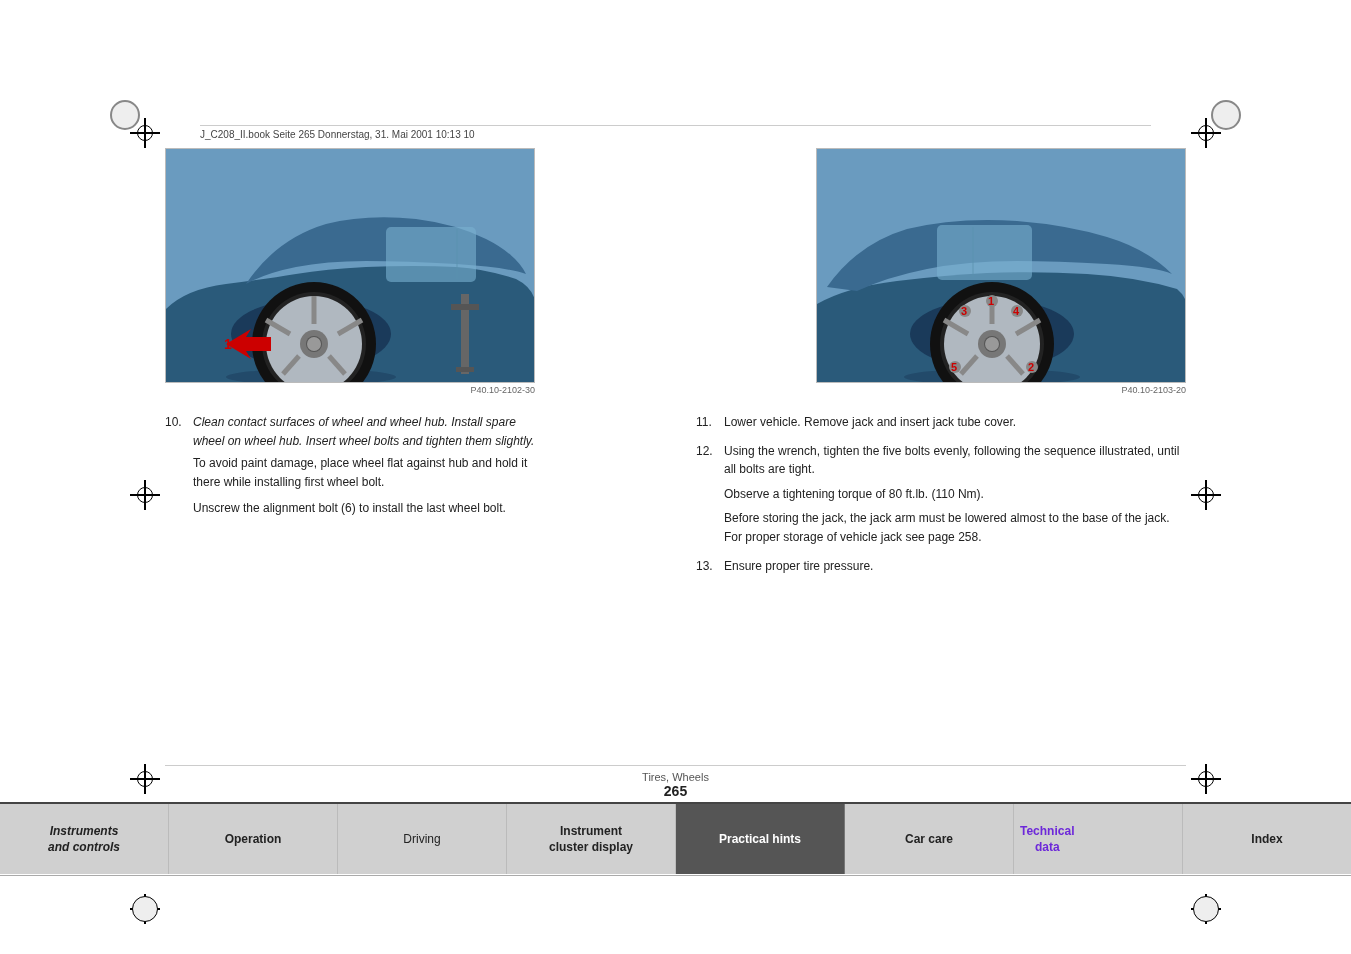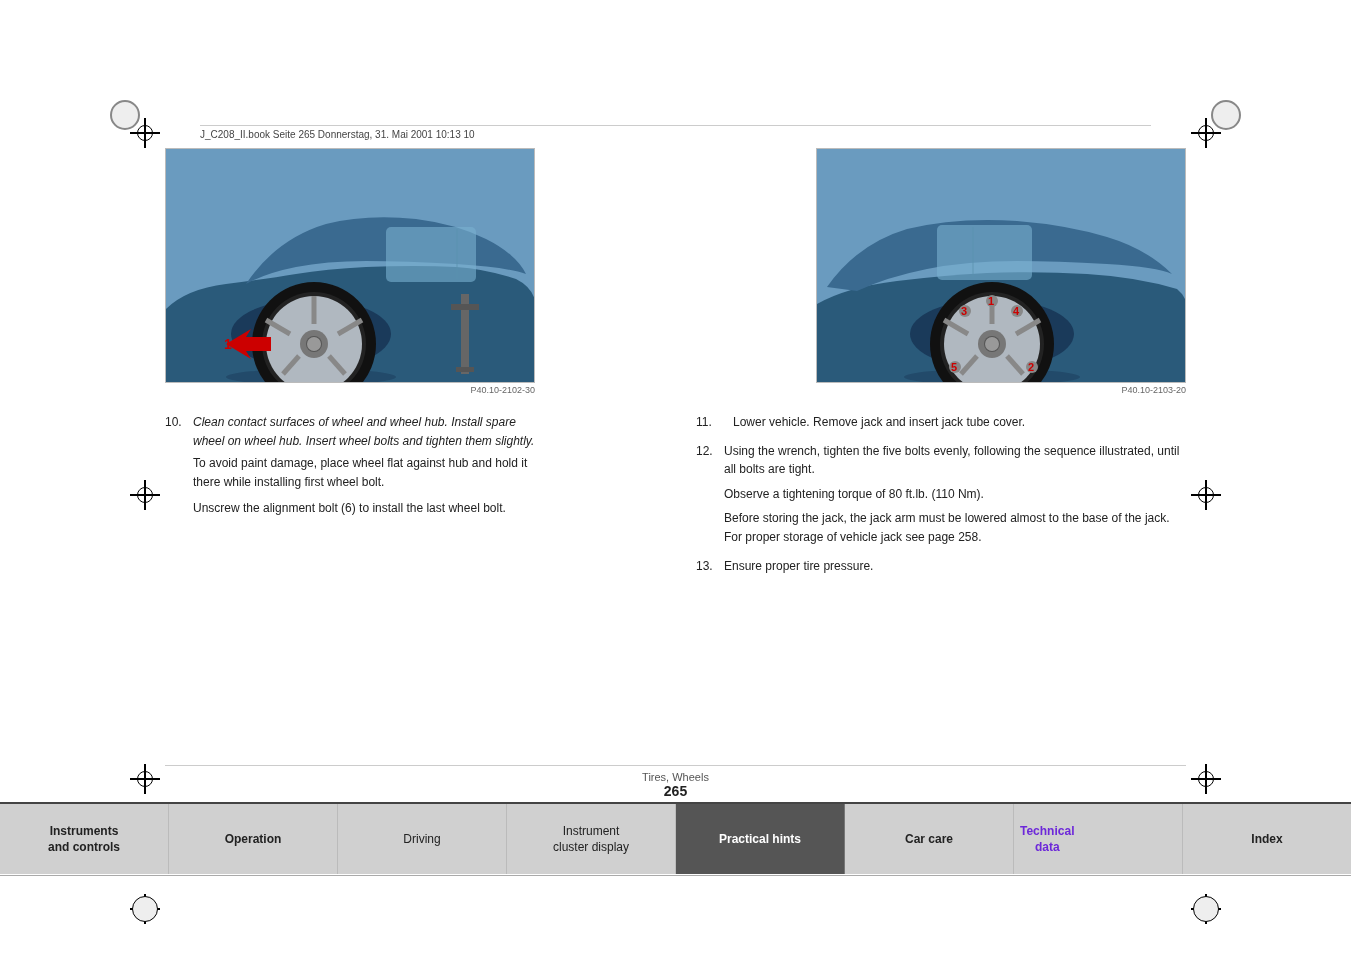--- a/index.html
+++ b/index.html
@@ -191,21 +191,21 @@
         <div>
           <p style="margin-bottom:4px;font-style:italic;">Clean contact surfaces of wheel and wheel hub. Install spare wheel on wheel hub. Insert wheel bolts and tighten them slightly.</p>
           <p style="margin-bottom:8px;">To avoid paint damage, place wheel flat against hub and hold it there while installing first wheel bolt.</p>
           <p>Unscrew the alignment bolt (6) to install the last wheel bolt.</p>
         </div>
       </div>
     </div>
 
     <div style="width:490px;font-size:12px;line-height:1.55;color:#222;">
 
-      <div style="display:flex;gap:15px;margin-bottom:10px;align-items:center;">
+      <div style="display:flex;gap:6px;margin-bottom:10px;align-items:center;">
         <span style="min-width:22px;">11.</span>
         <div>
           <p>Lower vehicle. Remove jack and insert jack tube cover.</p>
         </div>
       </div>
 
       <div style="display:flex;gap:6px;margin-bottom:10px;">
         <span style="min-width:22px;">12.</span>
         <div>
           <p style="margin-bottom:6px;">Using the wrench, tighten the five bolts evenly, following the sequence illustrated, until all bolts are tight.</p>
@@ -227,34 +227,34 @@
 </div>
 
 <div style="position:absolute;bottom:155px;left:165px;right:165px;display:flex;align-items:center;justify-content:space-between;border-top:1px solid #ccc;padding-top:5px;flex-direction:column;">
   <span style="font-size:11px;color:#555;">Tires, Wheels</span>
   <span style="font-size:14px;font-weight:bold;color:#222;">265</span>
   <span style="font-size:11px;color:#555;"></span>
 </div>
 
 <div style="position:absolute;bottom:80px;left:0;right:0;height:72px;display:flex;border-top:2px solid #444;">
 
-  <div style="flex:1;display:flex;align-items:center;justify-content:center;text-align:center;font-size:12px;font-weight:bold;color:#222;background:#d0d0d0;border-right:1px solid #bbb;padding:6px;line-height:1.35;cursor:pointer;">
+  <div style="flex:1;display:flex;align-items:center;justify-content:center;text-align:center;font-size:12px;font-weight:bold;color:#222;background:#d0d0d0;border-right:1px solid #bbb;padding:6px;line-height:1.35;cursor:pointer;font-style:italic;">
     <span style="white-space:pre-line;">Instruments
 and controls</span>
   </div>
 
   <div style="flex:1;display:flex;align-items:center;justify-content:center;text-align:center;font-size:12px;font-weight:bold;color:#222;background:#d0d0d0;border-right:1px solid #bbb;padding:6px;line-height:1.35;cursor:pointer;">
     <span style="white-space:pre-line;">Operation</span>
   </div>
 
   <div style="flex:1;display:flex;align-items:center;justify-content:center;text-align:center;font-size:12px;font-weight:normal;color:#222;background:#d0d0d0;border-right:1px solid #bbb;padding:6px;line-height:1.35;cursor:pointer;">
     <span style="white-space:pre-line;">Driving</span>
   </div>
 
-  <div style="flex:1;display:flex;align-items:center;justify-content:center;text-align:center;font-size:12px;font-weight:normal;color:#222;background:#d0d0d0;border-right:1px solid #bbb;padding:6px;line-height:1.35;cursor:pointer;">
+  <div style="flex:1;display:flex;align-items:center;justify-content:center;text-align:center;font-size:12px;font-weight:bold;color:#222;background:#d0d0d0;border-right:1px solid #bbb;padding:6px;line-height:1.35;cursor:pointer;">
     <span style="white-space:pre-line;">Instrument
 cluster display</span>
   </div>
 
   <div style="flex:1;display:flex;align-items:center;justify-content:center;text-align:center;font-size:12px;font-weight:bold;color:#fff;background:#555555;border-right:1px solid #777;padding:6px;line-height:1.35;cursor:pointer;">
     <span style="white-space:pre-line;">Practical hints</span>
   </div>
 
   <div style="flex:1;display:flex;align-items:center;justify-content:center;text-align:center;font-size:12px;font-weight:bold;color:#222;background:#d0d0d0;border-right:1px solid #bbb;padding:6px;line-height:1.35;cursor:pointer;">
     <span style="white-space:pre-line;">Car care</span>

